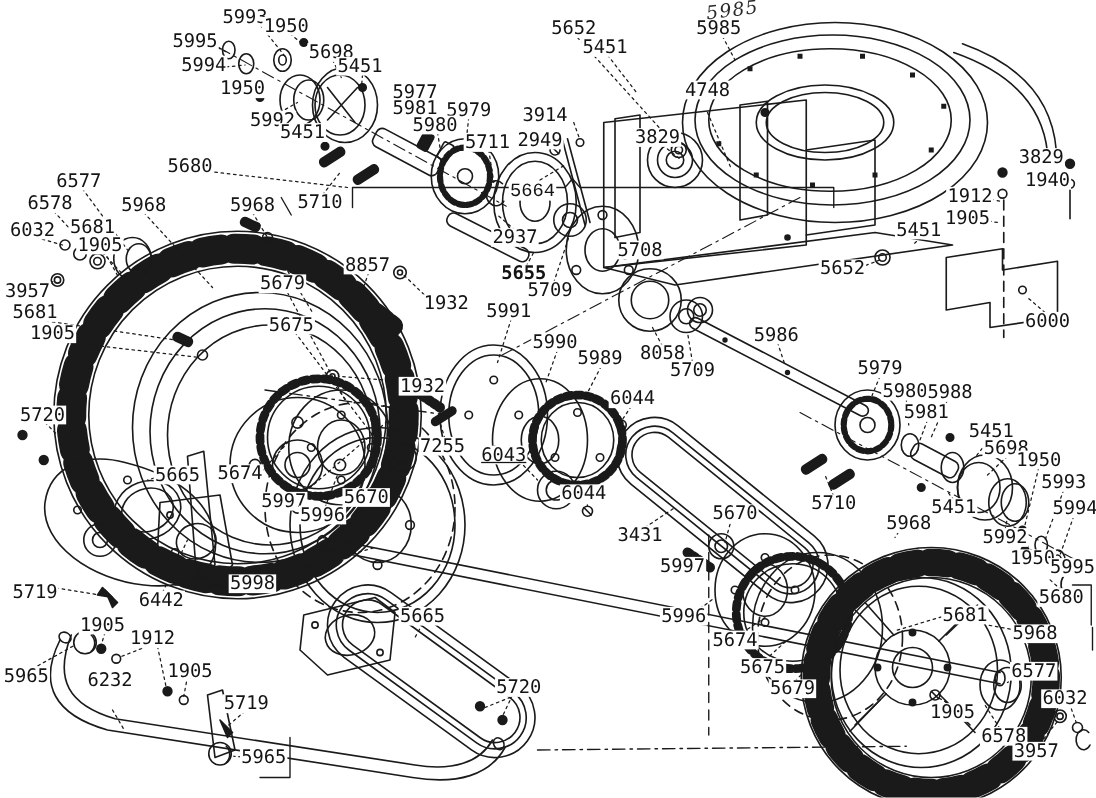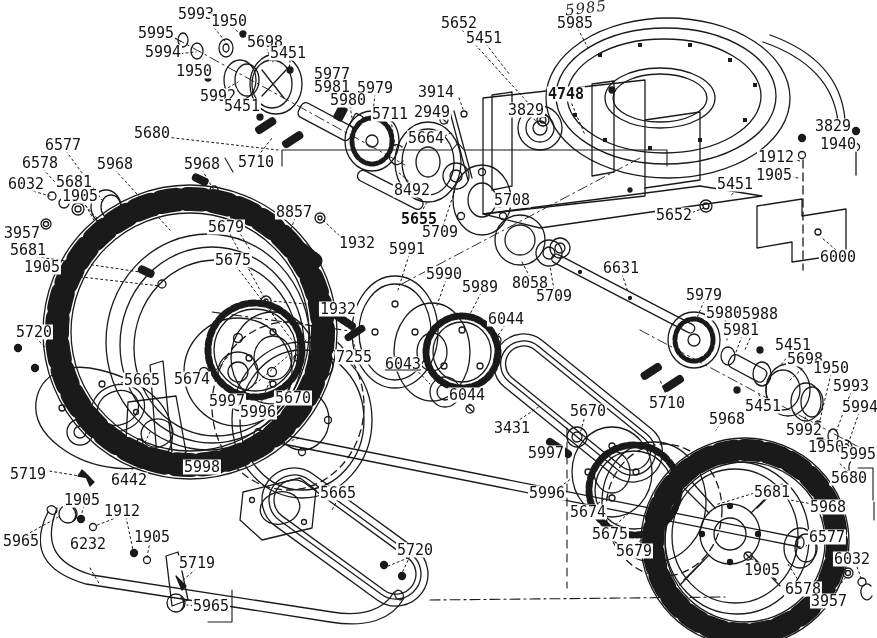--- a/index.html
+++ b/index.html
@@ -494,23 +494,23 @@
       <span class="part-label" style="left: 218px; top: 96px;">5992</span>
       <span class="part-label" style="left: 242px; top: 106px;">5451</span>
       <span class="part-label" style="left: 390px; top: 114px;">5711</span>
       <span class="part-label" style="left: 256px; top: 162px;">5710</span>
       <span class="part-label" style="left: 459px; top: 23px;">5652</span>
       <span class="part-label" style="left: 484px; top: 38px;">5451</span>
       <span class="part-label" style="left: 575px; top: 23px;">5985</span>
       <span class="part-label" style="left: 432px; top: 112px;">2949</span>
       <span class="part-label" style="left: 436px; top: 92px;">3914</span>
       <span class="part-label" style="left: 526px; top: 110px;">3829</span>
-      <span class="part-label" style="left: 566px; top: 94px; font-weight: bold;">4748</span>
-      <span class="part-label" style="left: 426px; top: 138px;">5664</span>
-      <span class="part-label" style="left: 412px; top: 190px;">8492</span>
+      <span class="part-label" style="left: 566px; top: 72px;">4748</span>
+      <span class="part-label" style="left: 426px; top: 153px; font-family: Liberation Mono, monospace;">5664</span>
+      <span class="part-label" style="left: 412px; top: 190px;">2937</span>
       <span class="part-label" style="left: 833px; top: 126px;">3829</span>
       <span class="part-label" style="left: 838px; top: 144px;">1940</span>
       <span class="part-label" style="left: 776px; top: 157px;">1912</span>
       <span class="part-label" style="left: 774px; top: 175px;">1905</span>
       <span class="part-label" style="left: 735px; top: 184px;">5451</span>
       <span class="part-label" style="left: 674px; top: 215px;">5652</span>
       <span class="part-label" style="left: 838px; top: 257px;">6000</span>
       <span class="part-label" style="left: 63px; top: 145px;">6577</span>
       <span class="part-label" style="left: 152px; top: 133px;">5680</span>
       <span class="part-label" style="left: 40px; top: 163px;">6578</span>
@@ -529,21 +529,21 @@
       <span class="part-label" style="left: 407px; top: 249px;">5991</span>
       <span class="part-label" style="left: 338px; top: 309px;">1932</span>
       <span class="part-label" style="left: 444px; top: 274px;">5990</span>
       <span class="part-label" style="left: 480px; top: 287px;">5989</span>
       <span class="part-label" style="left: 506px; top: 319px;">6044</span>
       <span class="part-label" style="left: 419px; top: 219px; font-weight: bold;">5655</span>
       <span class="part-label" style="left: 440px; top: 232px;">5709</span>
       <span class="part-label" style="left: 512px; top: 200px;">5708</span>
       <span class="part-label" style="left: 530px; top: 283px;">8058</span>
       <span class="part-label" style="left: 554px; top: 296px;">5709</span>
-      <span class="part-label" style="left: 621px; top: 268px;">6631</span>
+      <span class="part-label" style="left: 621px; top: 268px;">5986</span>
       <span class="part-label" style="left: 34px; top: 332px;">5720</span>
       <span class="part-label" style="left: 354px; top: 357px;">7255</span>
       <span class="part-label" style="left: 403px; top: 364px; text-decoration: underline;">6043</span>
       <span class="part-label" style="left: 467px; top: 395px;">6044</span>
       <span class="part-label" style="left: 142px; top: 380px;">5665</span>
       <span class="part-label" style="left: 192px; top: 379px;">5674</span>
       <span class="part-label" style="left: 227px; top: 401px;">5997</span>
       <span class="part-label" style="left: 258px; top: 412px;">5996</span>
       <span class="part-label" style="left: 293px; top: 398px;">5670</span>
       <span class="part-label" style="left: 512px; top: 428px;">3431</span>

